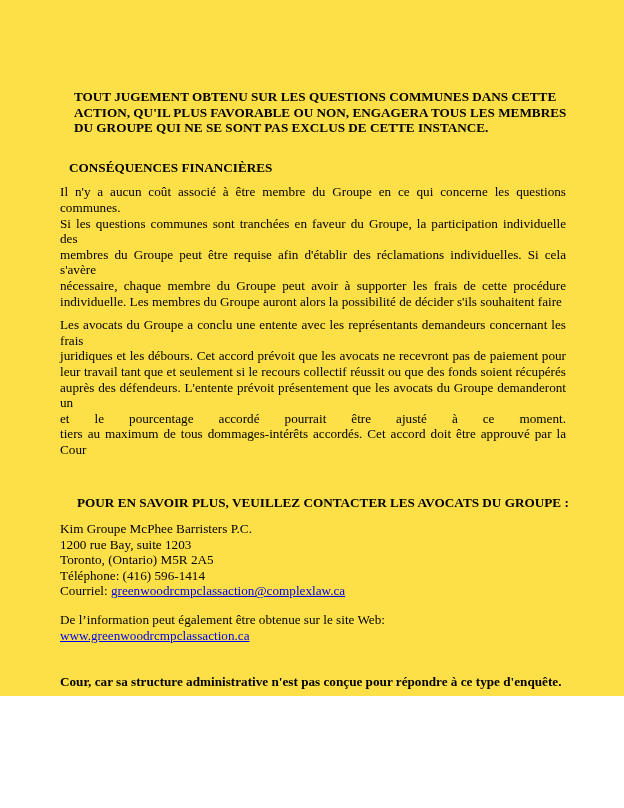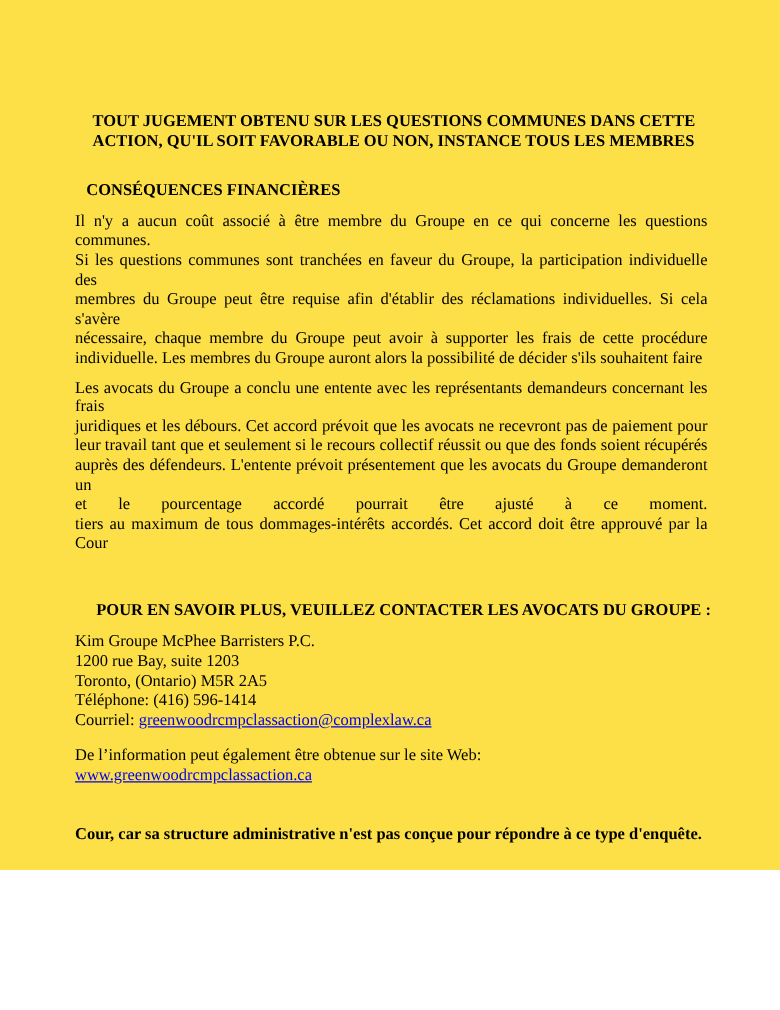--- a/index.html
+++ b/index.html
@@ -59,21 +59,22 @@
   }
 </style>
 </head>
 <body>
 
 <div class="page">
   <div class="content">
 
     <div class="h1">
         <div>TOUT JUGEMENT OBTENU SUR LES QUESTIONS COMMUNES DANS CETTE</div>
-        <div>ACTION, QU'IL SOIT FAVORABLE OU NON, INSTANCE TOUS LES MEMBRES</div>
+        <div>ACTION, QU'IL PLUS FAVORABLE OU NON, ENGAGERA TOUS LES MEMBRES</div>
+        <div>DU GROUPE QUI NE SE SONT PAS EXCLUS DE CETTE INSTANCE.</div>
       </div>
 
     <div class="h2">CONSÉQUENCES FINANCIÈRES</div>
 
     <div class="para1 jlines">
         <div>Il n'y a aucun coût associé à être membre du Groupe en ce qui concerne les questions communes.</div>
         <div>Si les questions communes sont tranchées en faveur du Groupe, la participation individuelle des</div>
         <div>membres du Groupe peut être requise afin d'établir des réclamations individuelles. Si cela s'avère</div>
         <div>nécessaire, chaque membre du Groupe peut avoir à supporter les frais de cette procédure</div>
         <div>individuelle. Les membres du Groupe auront alors la possibilité de décider s'ils souhaitent faire</div>

